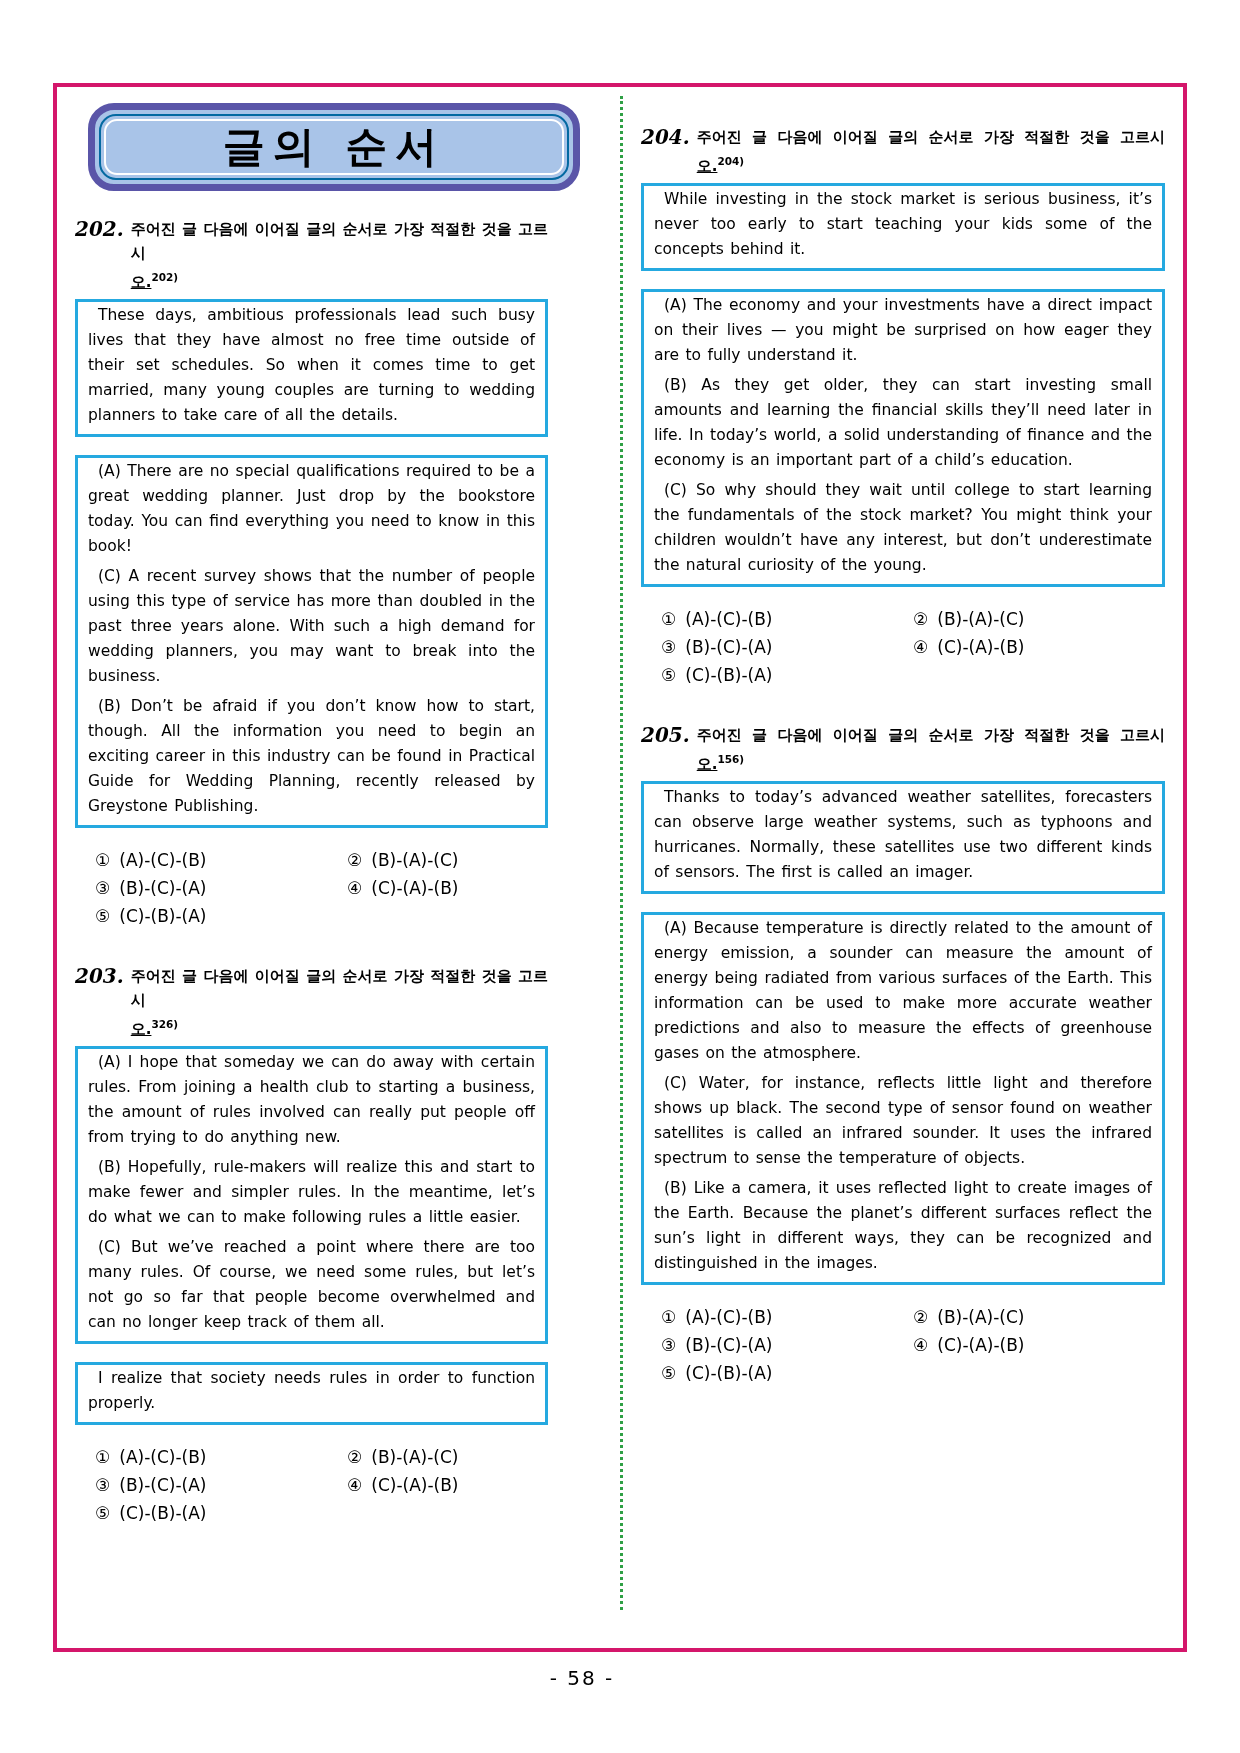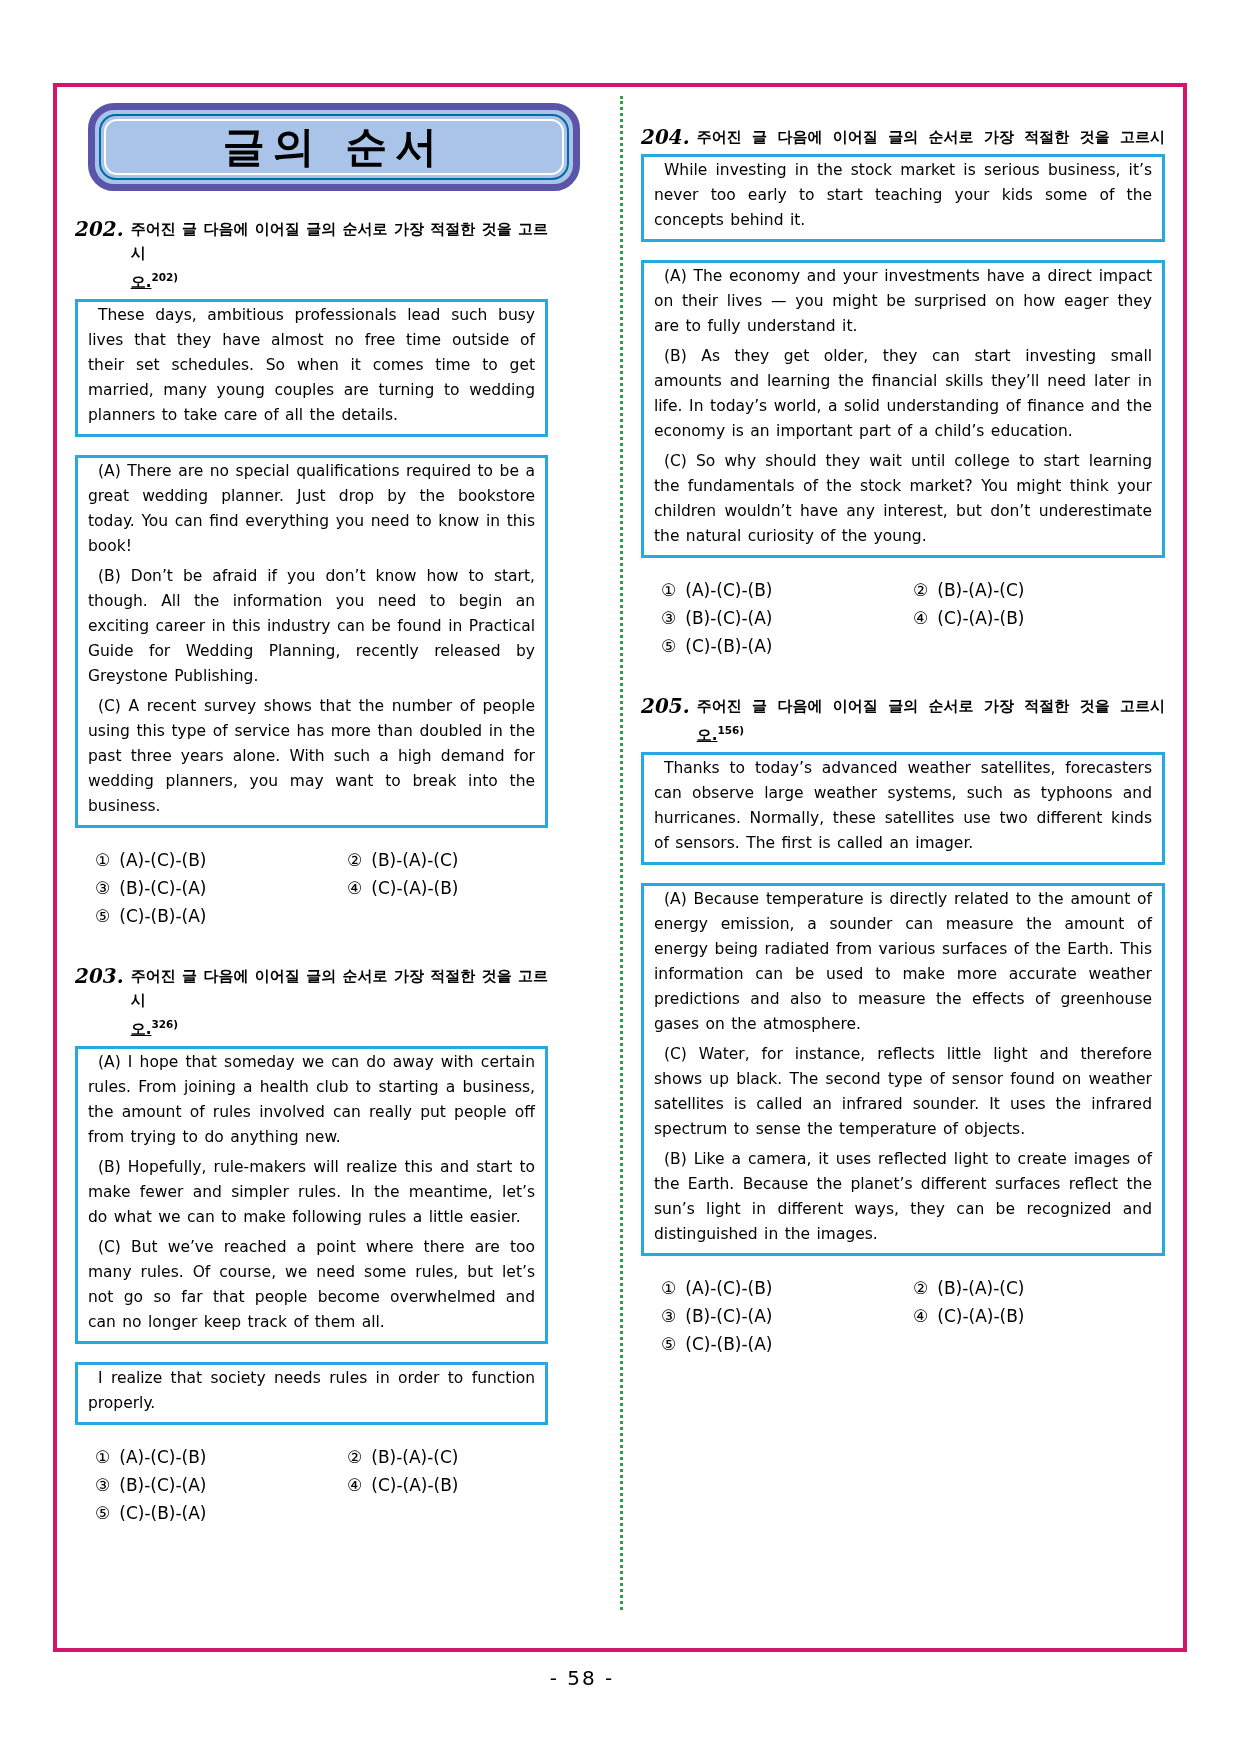--- a/index.html
+++ b/index.html
@@ -88,22 +88,22 @@
       <div class="q-prompt">
         <span class="q-line1">주어진 글 다음에 이어질 글의 순서로 가장 적절한 것을 고르시</span>
         <span class="q-line2"><span class="u">오.</span><sup class="ref">202)</sup></span>
       </div>
     </div>
     <div class="passage-box">
       <p>These days, ambitious professionals lead such busy lives that they have almost no free time outside of their set schedules. So when it comes time to get married, many young couples are turning to wedding planners to take care of all the details.</p>
     </div>
     <div class="passage-box">
       <p>(A) There are no special qualifications required to be a great wedding planner. Just drop by the bookstore today. You can find everything you need to know in this book!</p>
+      <p>(C) A recent survey shows that the number of people using this type of service has more than doubled in the past three years alone. With such a high demand for wedding planners, you may want to break into the business.</p>
       <p>(B) Don’t be afraid if you don’t know how to start, though. All the information you need to begin an exciting career in this industry can be found in Practical Guide for Wedding Planning, recently released by Greystone Publishing.</p>
-      <p>(C) A recent survey shows that the number of people using this type of service has more than doubled in the past three years alone. With such a high demand for wedding planners, you may want to break into the business.</p>
     </div>
     <div class="options">
       <div class="opt-row">
         <div class="option o1">
             <span class="marker">①</span>
             <span>(A)-(C)-(B)</span>
           </div>
         <div class="option">
             <span class="marker">②</span>
             <span>(B)-(A)-(C)</span>
@@ -176,20 +176,21 @@
 
 </div>
 
 <div class="col-right">
 
   <section class="q-block">
     <div class="q-header">
       <span class="q-num">204.</span>
       <div class="q-prompt">
         <span class="q-line1">주어진 글 다음에 이어질 글의 순서로 가장 적절한 것을 고르시</span>
+        <span class="q-line2"><span class="u">오.</span><sup class="ref">204)</sup></span>
       </div>
     </div>
     <div class="passage-box">
       <p>While investing in the stock market is serious business, it’s never too early to start teaching your kids some of the concepts behind it.</p>
     </div>
     <div class="passage-box">
       <p>(A) The economy and your investments have a direct impact on their lives — you might be surprised on how eager they are to fully understand it.</p>
       <p>(B) As they get older, they can start investing small amounts and learning the financial skills they’ll need later in life. In today’s world, a solid understanding of finance and the economy is an important part of a child’s education.</p>
       <p>(C) So why should they wait until college to start learning the fundamentals of the stock market? You might think your children wouldn’t have any interest, but don’t underestimate the natural curiosity of the young.</p>
     </div>

